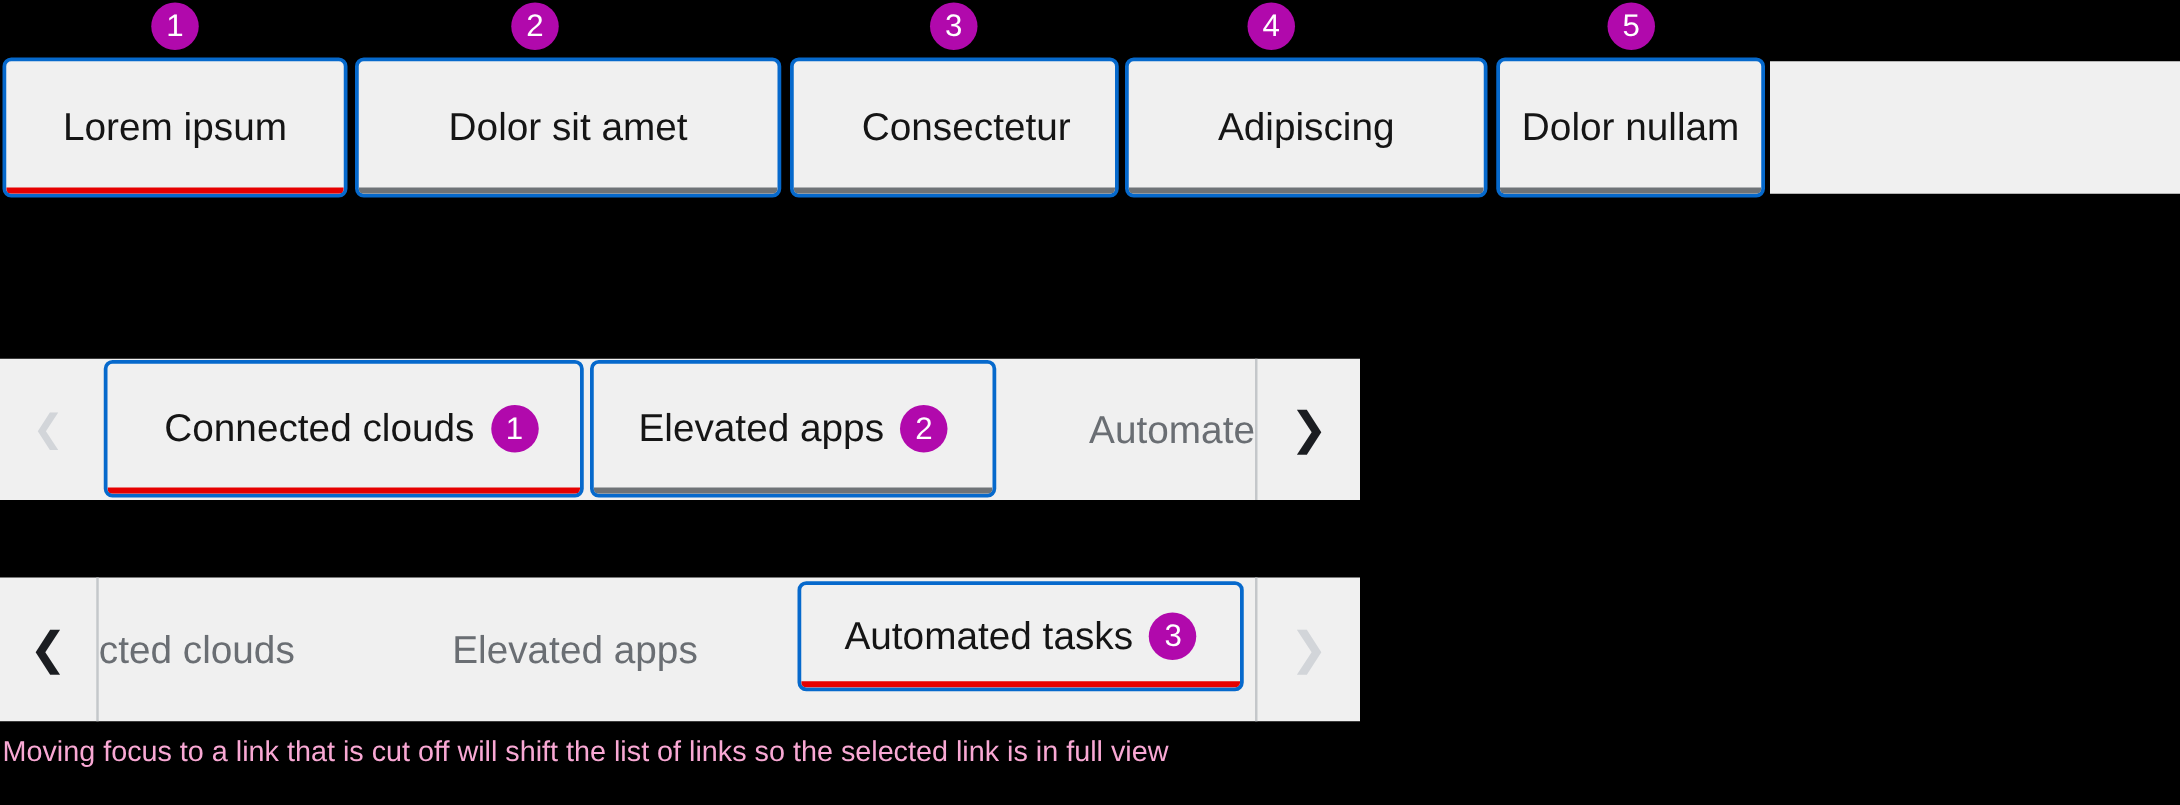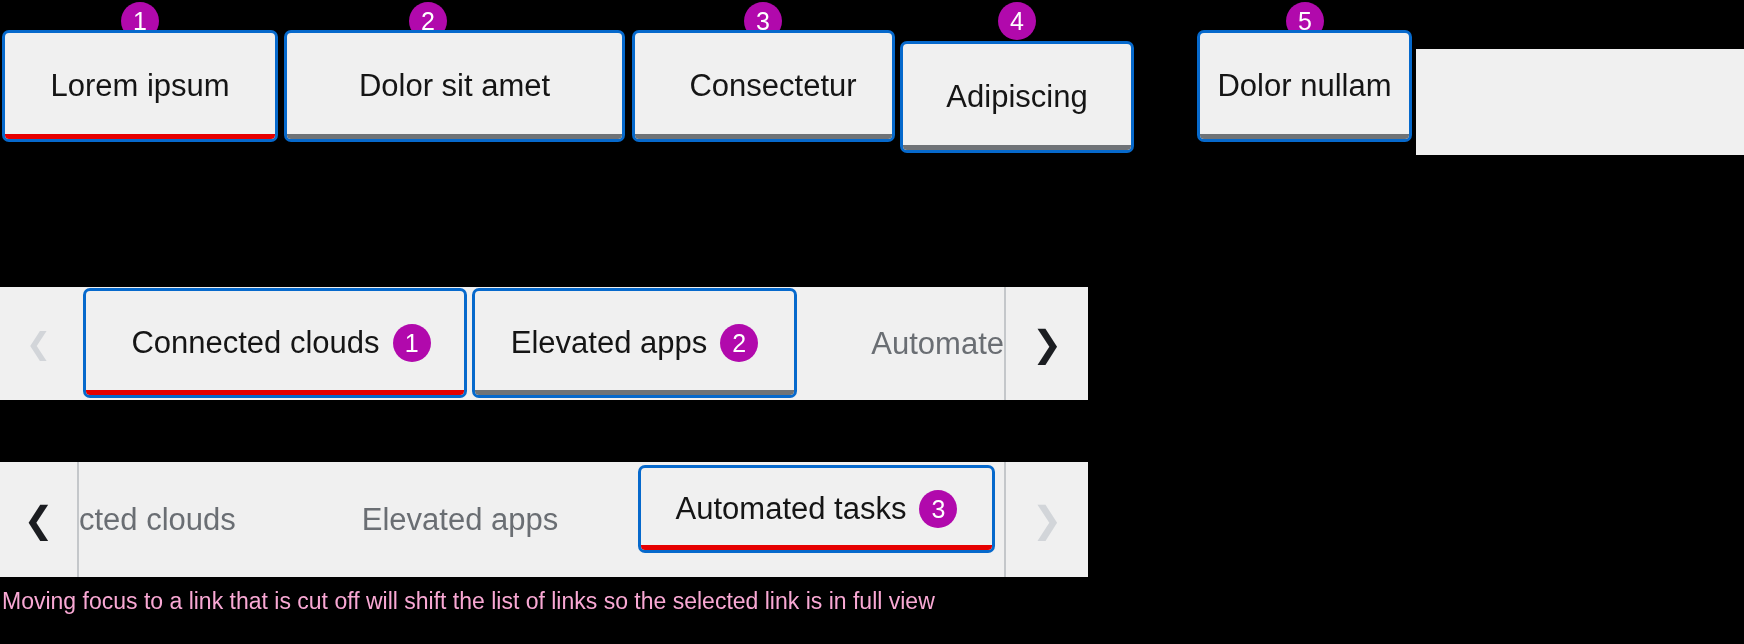--- a/index.html
+++ b/index.html
@@ -27,25 +27,25 @@
   }
   .tab-label { font-size:31px; color:#151515; white-space:nowrap; }
   .underline {
     position:absolute; left:0; right:0; bottom:0; height:5px;
     border-radius:0 0 3px 3px;
   }
   .underline.red  { background:#e60000; }
   .underline.gray { background:#6f7377; }
 
   
-  .top-tab { top:30px; height:112px; }
+  .top-tab { top:46px; height:112px; }
   .t1 { left:2px;    width:276px; }
   .t2 { left:284px;  width:341px; }
   .t3 { left:632px;  width:263px;padding-left:19px; }
-  .t4 { left:900px;  width:234px;margin-top:11px; }
+  .t4 { left:900px;  width:290px; }
   .t5 { left:1197px; width:215px; }
   .top-filler {
     position:absolute; left:1416px; top:49px; width:328px; height:106px;
     background:#f0f0f0;
   }
   .b1 { left:121px; }  .b2 { left:409px; }  .b3 { left:744px; }
   .b4 { left:998px; }  .b5 { left:1286px; }
 
   
   .bar {

